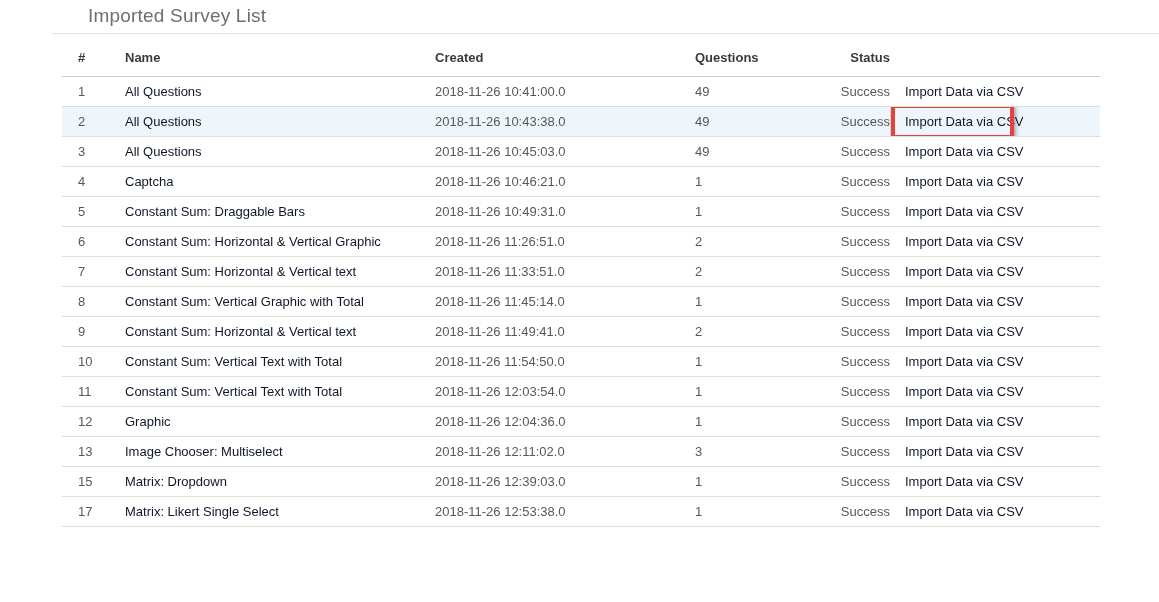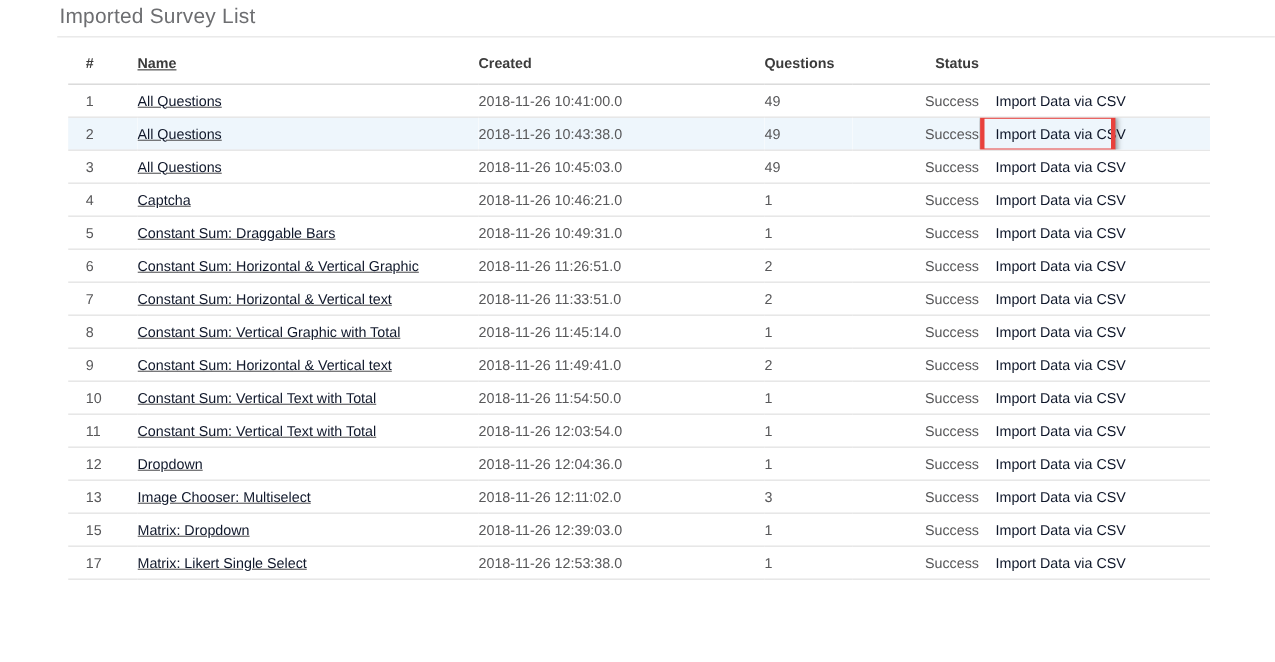--- a/index.html
+++ b/index.html
@@ -5,21 +5,21 @@
   * { margin:0; padding:0; box-sizing:border-box; }
   html,body { background:#ffffff; }
   body {
     font-family: "Liberation Sans", "DejaVu Sans", sans-serif;
     width:1159px; height:602px; overflow:hidden; position:relative;
     color:#555;
   }
   .page { position:relative; width:1159px; height:602px; background:#fff; }
 
   .page-title {
-    position:absolute; left:54px; top:5px;
+    position:absolute; left:88px; top:5px;
     font-size:19px; font-weight:400; color:#6d6e71; letter-spacing:0.2px;
   }
   .title-divider {
     position:absolute; left:52px; right:0; top:33px;
     border-top:1px solid #e2e2e2; height:0;
   }
 
   .table-wrap { position:absolute; left:62px; top:40px; width:1038px; }
   table { border-collapse:collapse; width:1038px; table-layout:fixed; }
 
@@ -30,21 +30,21 @@
   }
   td {
     height:30px; vertical-align:middle;
     font-size:13px; color:#58585a;
     border-bottom:1px solid #dddddd; white-space:nowrap;
     overflow:hidden;
   }
   tr.highlighted td { background:#eef6fc; }
 
   .c-num      { width:63px;  padding-left:16px; }
-  .c-name     { width:310px;text-decoration:underline; }
+  .c-name     { width:310px; }
   .c-created  { width:260px;margin-left:12px; }
   .c-q        { width:80px;  text-align:left; }
   .c-status   { width:115px; padding-left:25px;text-align:right; }
   .c-action   { width:210px; padding-left:15px; position:relative; }
 
   a.link {
     color:#0f172a; text-decoration:none; cursor:pointer;
   }
 
   .red-box {
@@ -158,21 +158,21 @@
           <tr>
             <td class="c-num">11</td>
             <td class="c-name"><a class="link">Constant Sum: Vertical Text with Total</a></td>
             <td class="c-created">2018-11-26 12:03:54.0</td>
             <td class="c-q">1</td>
             <td class="c-status">Success</td>
             <td class="c-action"><a class="link">Import Data via CSV</a></td>
           </tr>
           <tr>
             <td class="c-num">12</td>
-            <td class="c-name"><a class="link">Dropdown</a></td>
+            <td class="c-name"><a class="link">Graphic</a></td>
             <td class="c-created">2018-11-26 12:04:36.0</td>
             <td class="c-q">1</td>
             <td class="c-status">Success</td>
             <td class="c-action"><a class="link">Import Data via CSV</a></td>
           </tr>
           <tr>
             <td class="c-num">13</td>
             <td class="c-name"><a class="link">Image Chooser: Multiselect</a></td>
             <td class="c-created">2018-11-26 12:11:02.0</td>
             <td class="c-q">3</td>

